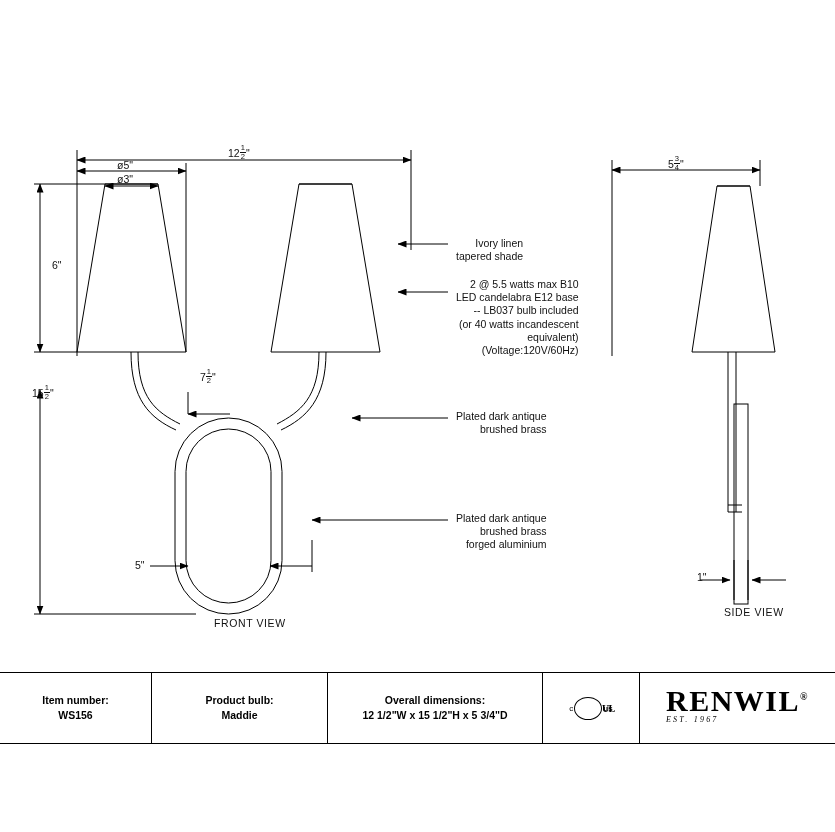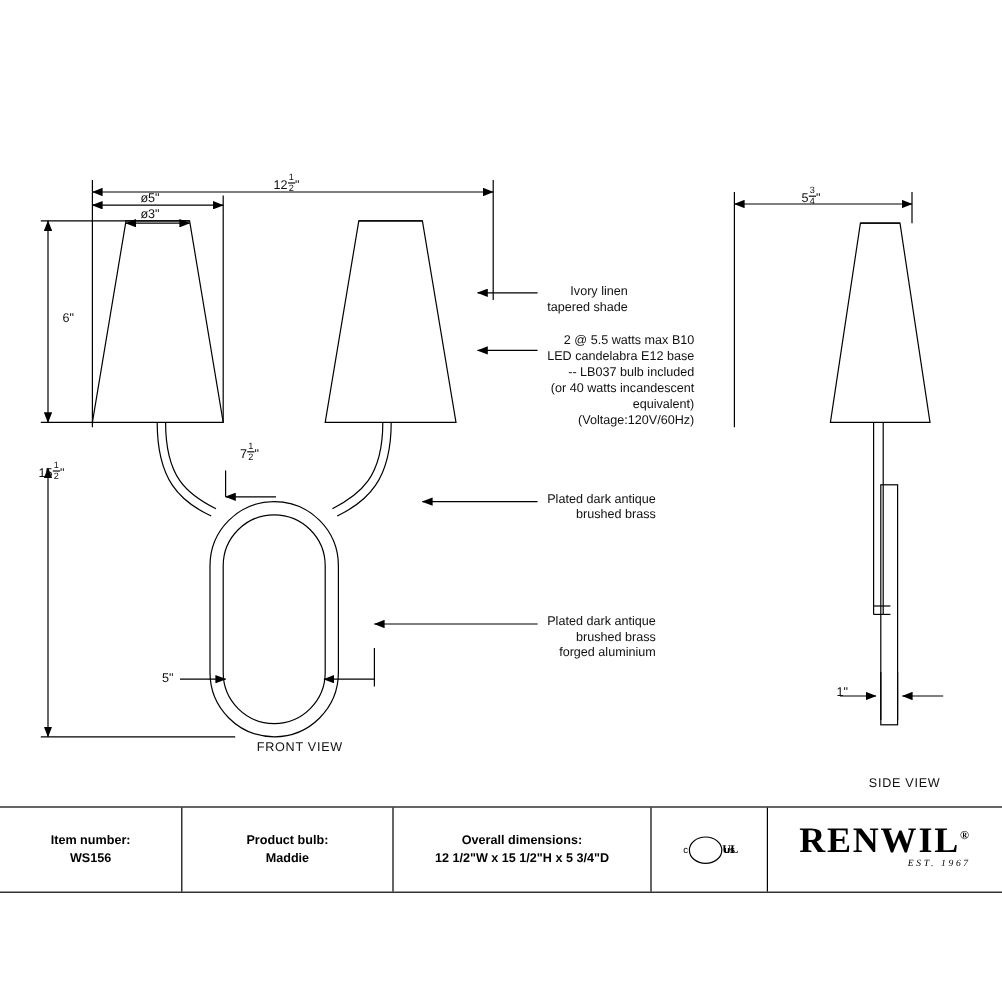--- a/index.html
+++ b/index.html
@@ -81,21 +81,21 @@
   .ul-c{font-size:8px;}
   .ul-circle{
     width:26px;height:21px;border:1.6px solid #000;border-radius:50%;
     display:flex;align-items:center;justify-content:center;
     font-size:10px;font-weight:bold;position:relative;
   }
   .ul-circle .ultext{letter-spacing:-0.5px;font-family:"Liberation Serif",serif;margin-left:40px;}
   .ul-us{font-size:8px;font-weight:bold;}
 
   .brand{
-    display:flex;flex-direction:column;align-items:flex-end;justify-content:center;
+    display:flex;flex-direction:column;align-items:flex-start;justify-content:center;
   }
   .brand .name{
     font-family:"Liberation Serif", serif;
     font-size:30px;letter-spacing:1.5px;font-weight:bold;position:relative;
   }
   .brand .name sup{font-size:10px;vertical-align:super;}
   .brand .est{
     font-family:"Liberation Serif", serif;
     font-size:8px;letter-spacing:2.2px;margin-top:4px;font-style:italic;
   }
@@ -219,21 +219,21 @@
 (or 40 watts incandescent
 equivalent)
 (Voltage:120V/60Hz)</div>
   <div class="note" style="left:456px;top:410px;">Plated dark antique
 brushed brass</div>
   <div class="note" style="left:456px;top:512px;">Plated dark antique
 brushed brass
 forged aluminium</div>
 
   <div class="viewlabel" style="left:214px;top:617px;">FRONT VIEW</div>
-  <div class="viewlabel" style="left:724px;top:647px;">SIDE VIEW</div>
+  <div class="viewlabel" style="left:724px;top:606px;">SIDE VIEW</div>
 
   <div class="titleblock">
     <div class="tbcell c1">
       <span class="hdr">Item number:</span>
       <span class="val">WS156</span>
     </div>
     <div class="tbcell c2">
       <span class="hdr">Product bulb:</span>
       <span class="val">Maddie</span>
     </div>

